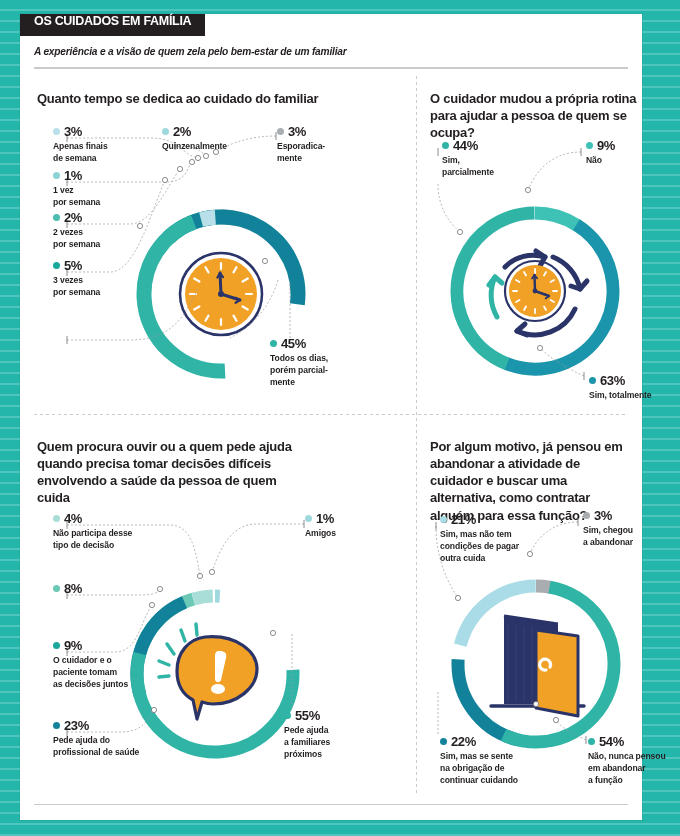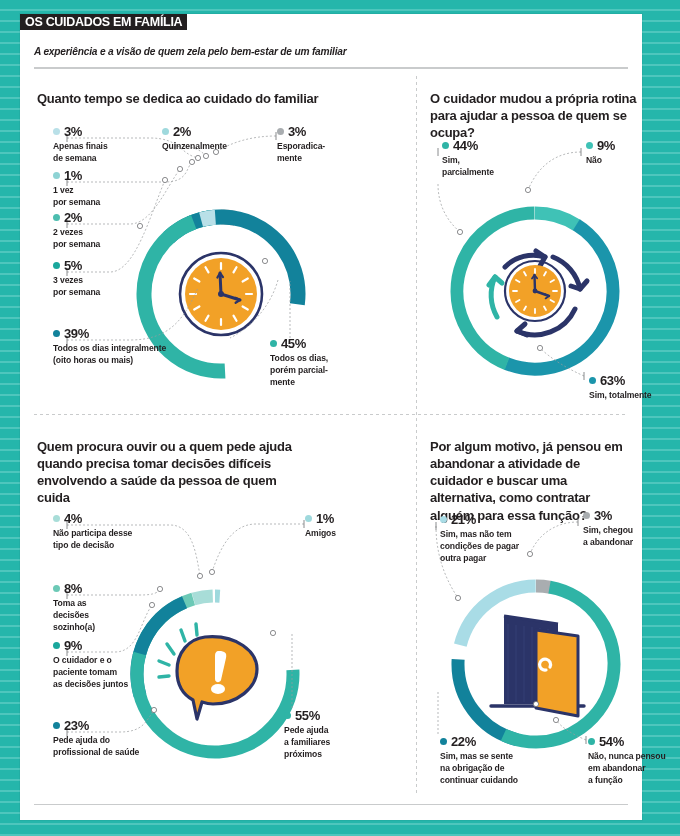--- a/index.html
+++ b/index.html
@@ -20,24 +20,24 @@
   .page {
     position: absolute;
     left: 20px; top: 14px;
     width: 622px; height: 806px;
     background: #ffffff;
     z-index: 2;
     box-shadow: 0 0 0 1px rgba(0,0,0,0.04);
   }
   .title-tab {
     position: absolute; left: 0px; top: 0px;
-    height: 16px; background: #231f20;
+    height: 22px; background: #231f20;
     color: #ffffff;
-    display: flex; align-items: center;
-    padding: 0 5px;
+    display: flex; 
+    padding: 0 14px;
     font-size: 12.5px; font-weight: bold;
     letter-spacing: -0.3px;
   }
   .subtitle {
     position: absolute; left: 14px; top: 32px;
     font-size: 10.2px; font-style: italic; font-weight: bold;
     color: #231f20; letter-spacing: -0.2px;
   }
   .hr-top {
     position: absolute; left: 14px; top: 53px;
@@ -195,27 +195,20 @@
     </div>
 
     <div class="lbl" style="left:33px; top:182px;">
       <div class="pct">
           <span class="dot" style="background:#1aa79c"></span>
           <span>5%</span>
         </div>
       <div class="desc"><span>3 vezes</span><br><span>por semana</span></div>
     </div>
 
-    <div class="lbl" style="left:33px; top:250px; width:190px;">
-      <div class="pct">
-          <span class="dot" style="background:#12829b"></span>
-          <span>39%</span>
-        </div>
-      <div class="desc"><span>Todos os dias integralmente</span><br><span>(oito horas ou mais)</span></div>
-    </div>
 
     <div class="lbl" style="left:142px; top:48px;">
       <div class="pct">
           <span class="dot" style="background:#9fd9dd"></span>
           <span>2%</span>
         </div>
       <div class="desc"><span>Quinzenalmente</span></div>
     </div>
 
     <div class="lbl" style="left:257px; top:48px;">
@@ -384,21 +377,20 @@
           <span>4%</span>
         </div>
       <div class="desc"><span>Não participa desse</span><br><span>tipo de decisão</span></div>
     </div>
 
     <div class="lbl" style="left:33px; top:159px;">
       <div class="pct">
           <span class="dot" style="background:#6cc9b6"></span>
           <span>8%</span>
         </div>
-      <div class="desc"><span>Toma as</span><br><span>decisões</span><br><span>sozinho(a)</span></div>
     </div>
 
     <div class="lbl" style="left:33px; top:216px;">
       <div class="pct">
           <span class="dot" style="background:#1aa79c"></span>
           <span>9%</span>
         </div>
       <div class="desc"><span>O cuidador e o</span><br><span>paciente tomam</span><br><span>as decisões juntos</span></div>
     </div>
 
@@ -475,21 +467,21 @@
       <circle class="leader-node" cx="114" cy="132" r="2.6"></circle>
       <circle class="leader-node" cx="120" cy="282" r="2.6"></circle>
       <circle class="leader-node" cx="140" cy="298" r="2.6"></circle>
     </svg>
 
     <div class="lbl" style="left:24px; top:90px; width:130px;">
       <div class="pct">
           <span class="dot" style="background:#a9dce6"></span>
           <span>21%</span>
         </div>
-      <div class="desc"><span>Sim, mas não tem</span><br><span>condições de pagar</span><br><span>outra pagar</span></div>
+      <div class="desc"><span>Sim, mas não tem</span><br><span>condições de pagar</span><br><span>outra cuida</span></div>
     </div>
 
     <div class="lbl" style="left:167px; top:86px;">
       <div class="pct">
           <span class="dot" style="background:#a9adb0"></span>
           <span>3%</span>
         </div>
       <div class="desc"><span>Sim, chegou</span><br><span>a abandonar</span></div>
     </div>
 

